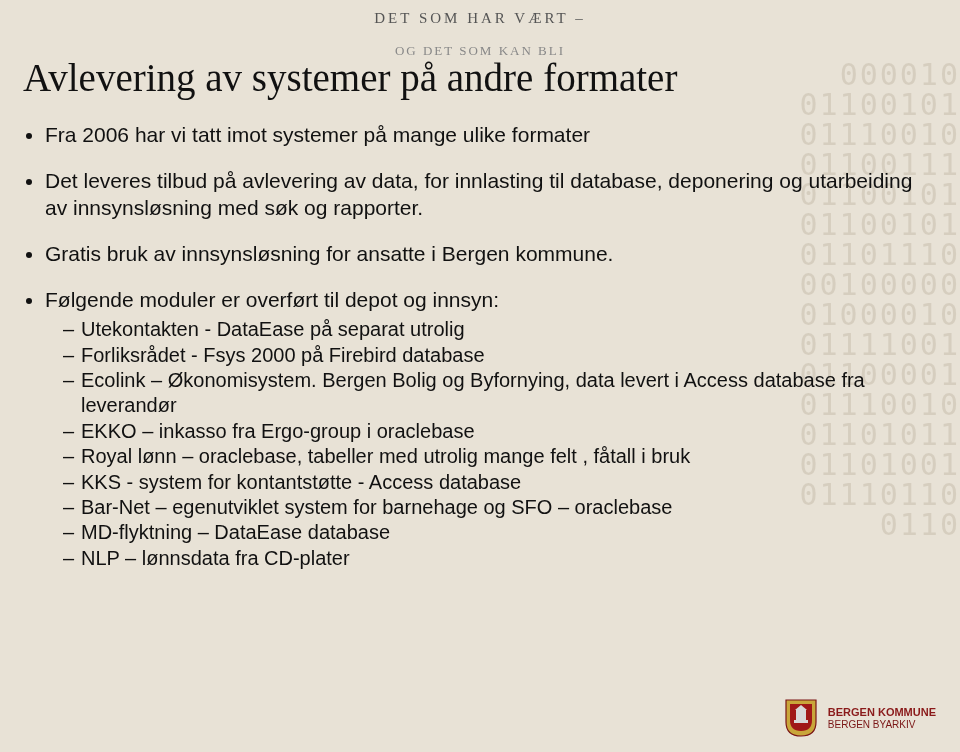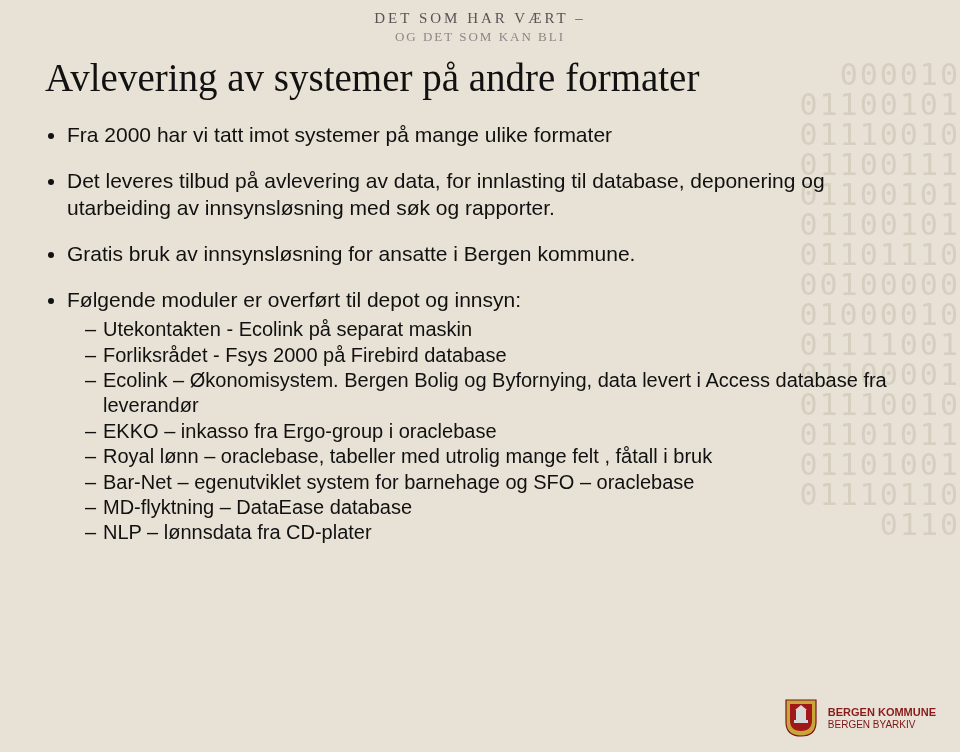--- a/index.html
+++ b/index.html
@@ -34,26 +34,26 @@
     font-family: "Times New Roman", serif;
     letter-spacing: 3px;
     color: #555;
     font-size: 15px;
     z-index: 2;
   }
   .header-small .line2 {
     font-size: 13px;
     color: #888;
     letter-spacing: 2px;
-    margin-top: 2px;
+    margin-top: 16px;
   }
   .content {
     position: relative;
     z-index: 2;
-    padding: 55px 45px 0 45px;
+    padding: 55px 45px 0 23px;
   }
   .title {
     font-size: 39px;
     font-weight: normal;
     font-family: "Times New Roman", serif;
     color: #111;
     margin-bottom: 22px;
   }
   ul.top {
     list-style: disc;
@@ -130,31 +130,32 @@
 
 <div class="header-small">
   <div>DET SOM HAR VÆRT –</div>
   <div class="line2">OG DET SOM KAN BLI</div>
 </div>
 
 <div class="content">
   <h1 class="title">Avlevering av systemer på andre formater</h1>
 
   <ul class="top">
-    <li>Fra 2000 har vi tatt imot systemer på mange ulike formater</li>
+    <li>Fra 2006 har vi tatt imot systemer på mange ulike formater</li>
     <li>Det leveres tilbud på avlevering av data, for innlasting til database, deponering og utarbeiding av innsynsløsning med søk og rapporter.</li>
     <li>Gratis bruk av innsynsløsning for ansatte i Bergen kommune.</li>
     <li>
       <span>Følgende moduler er overført til depot og innsyn:</span>
       <ul class="sub">
-        <li>Utekontakten - Ecolink på separat maskin</li>
+        <li>Utekontakten - DataEase på separat utrolig</li>
         <li>Forliksrådet -  Fsys 2000 på Firebird database</li>
         <li>Ecolink – Økonomisystem. Bergen Bolig og Byfornying, data levert i Access database fra leverandør</li>
         <li>EKKO – inkasso fra Ergo-group i oraclebase</li>
         <li>Royal lønn – oraclebase, tabeller med utrolig mange felt , fåtall i bruk</li>
+        <li>KKS -  system for kontantstøtte -  Access database</li>
         <li>Bar-Net – egenutviklet system for barnehage og SFO –  oraclebase</li>
         <li>MD-flyktning – DataEase database</li>
         <li>NLP – lønnsdata fra CD-plater</li>
       </ul>
     </li>
   </ul>
 </div>
 
 <div class="footer-logo">
   <svg class="crest" viewBox="0 0 34 40">

